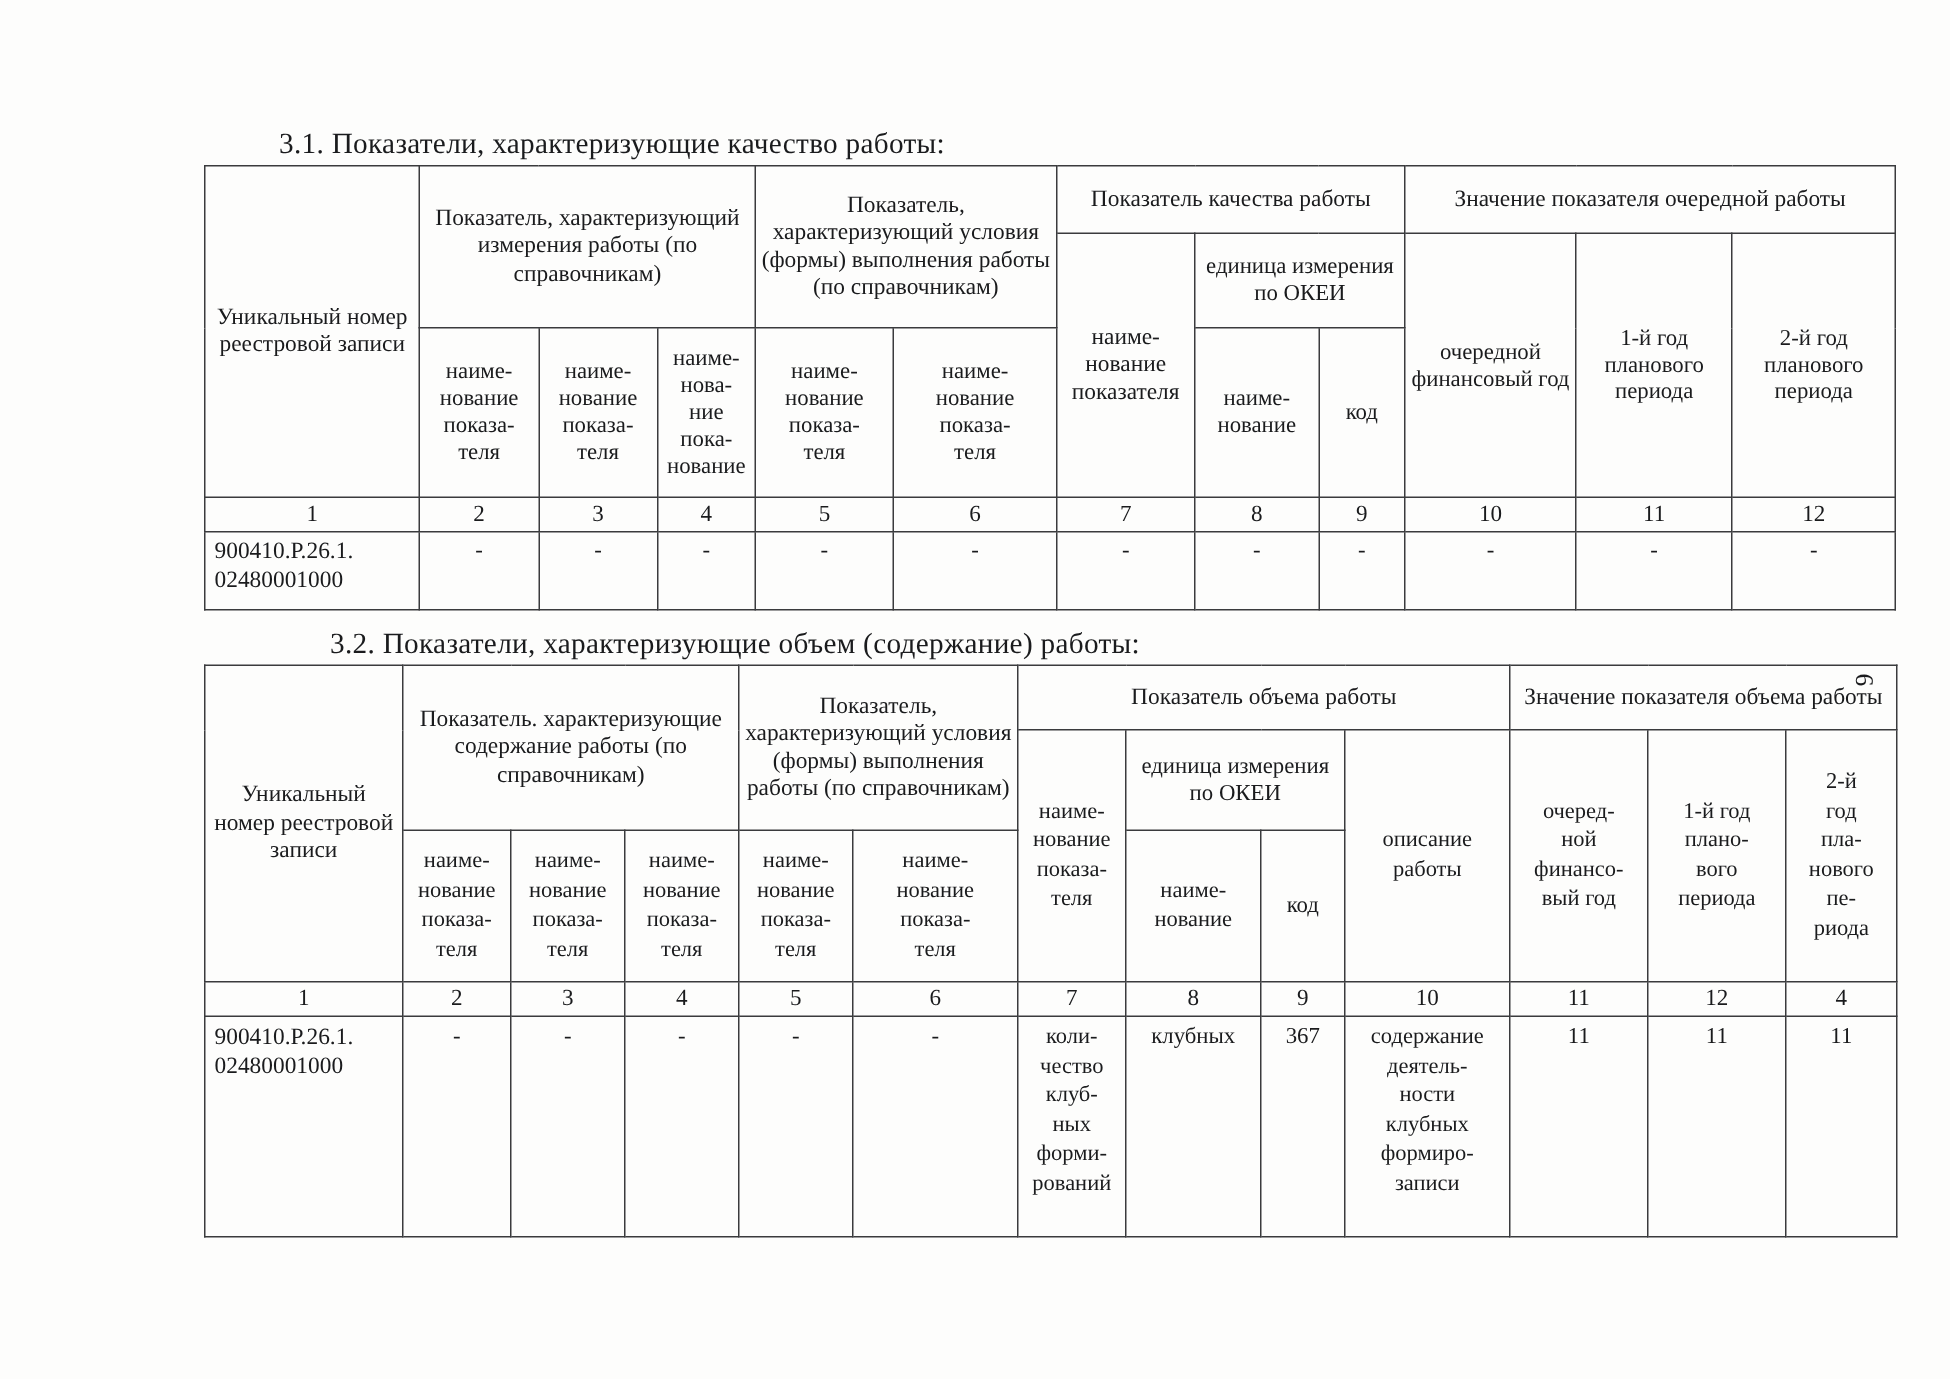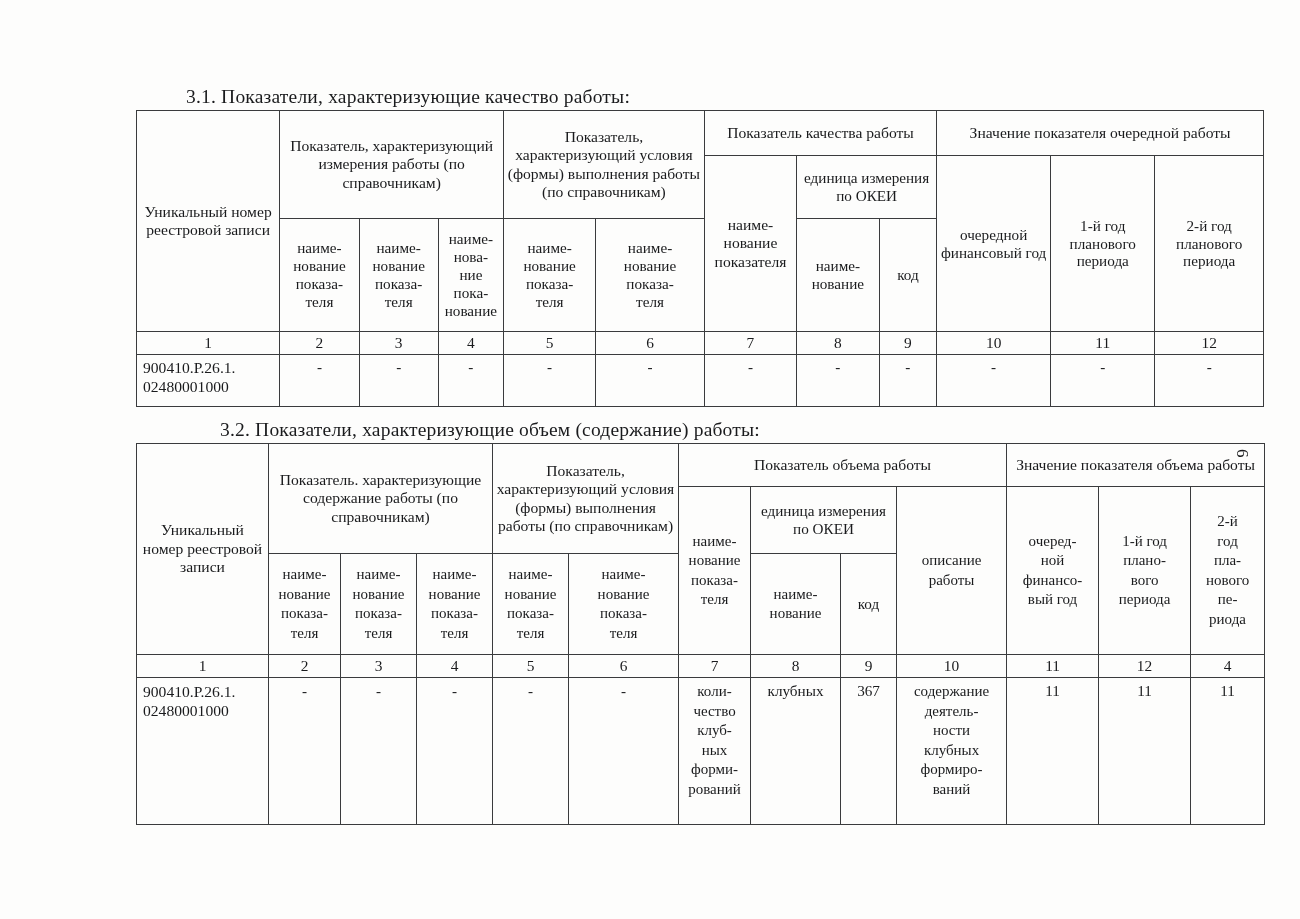--- a/index.html
+++ b/index.html
@@ -326,21 +326,21 @@
           <span>рований</span>
         </td>
         <td class="datacell">клубных</td>
         <td class="datacell">367</td>
         <td class="datacell cell-lines stacked">
           <span>содержание</span>
           <span>деятель-</span>
           <span>ности</span>
           <span>клубных</span>
           <span>формиро-</span>
-          <span>ваний</span>
+          <span>записи</span>
         </td>
         <td class="datacell">11</td>
         <td class="datacell">11</td>
         <td class="datacell">11</td>
       </tr>
     </tbody>
   </table>
 
   <div class="page-number">6</div>
 

